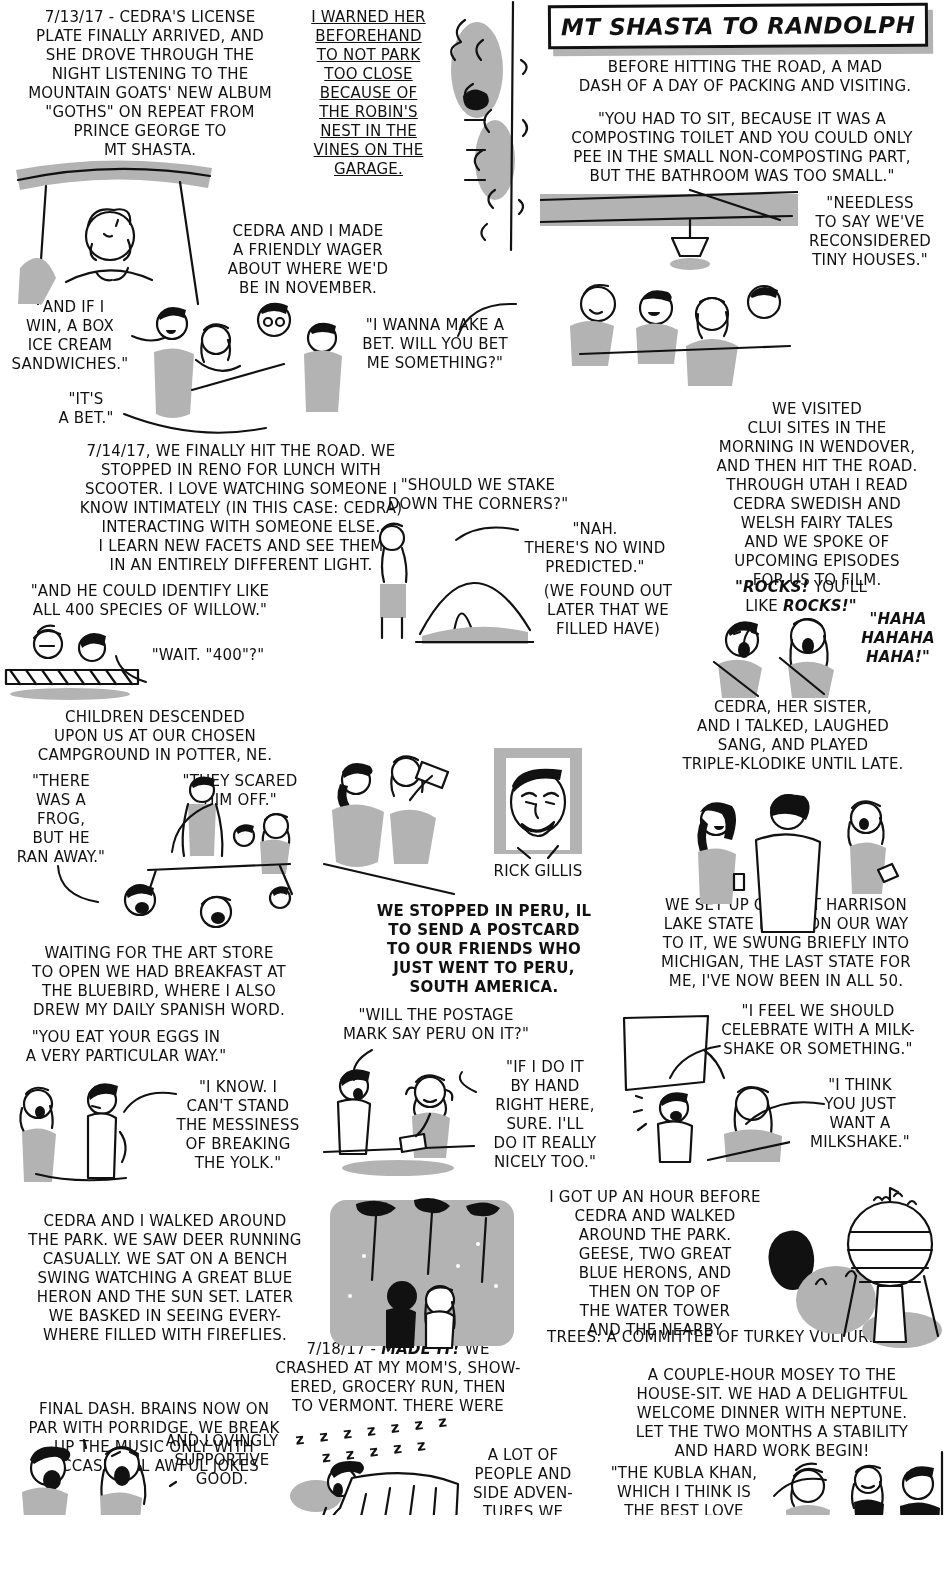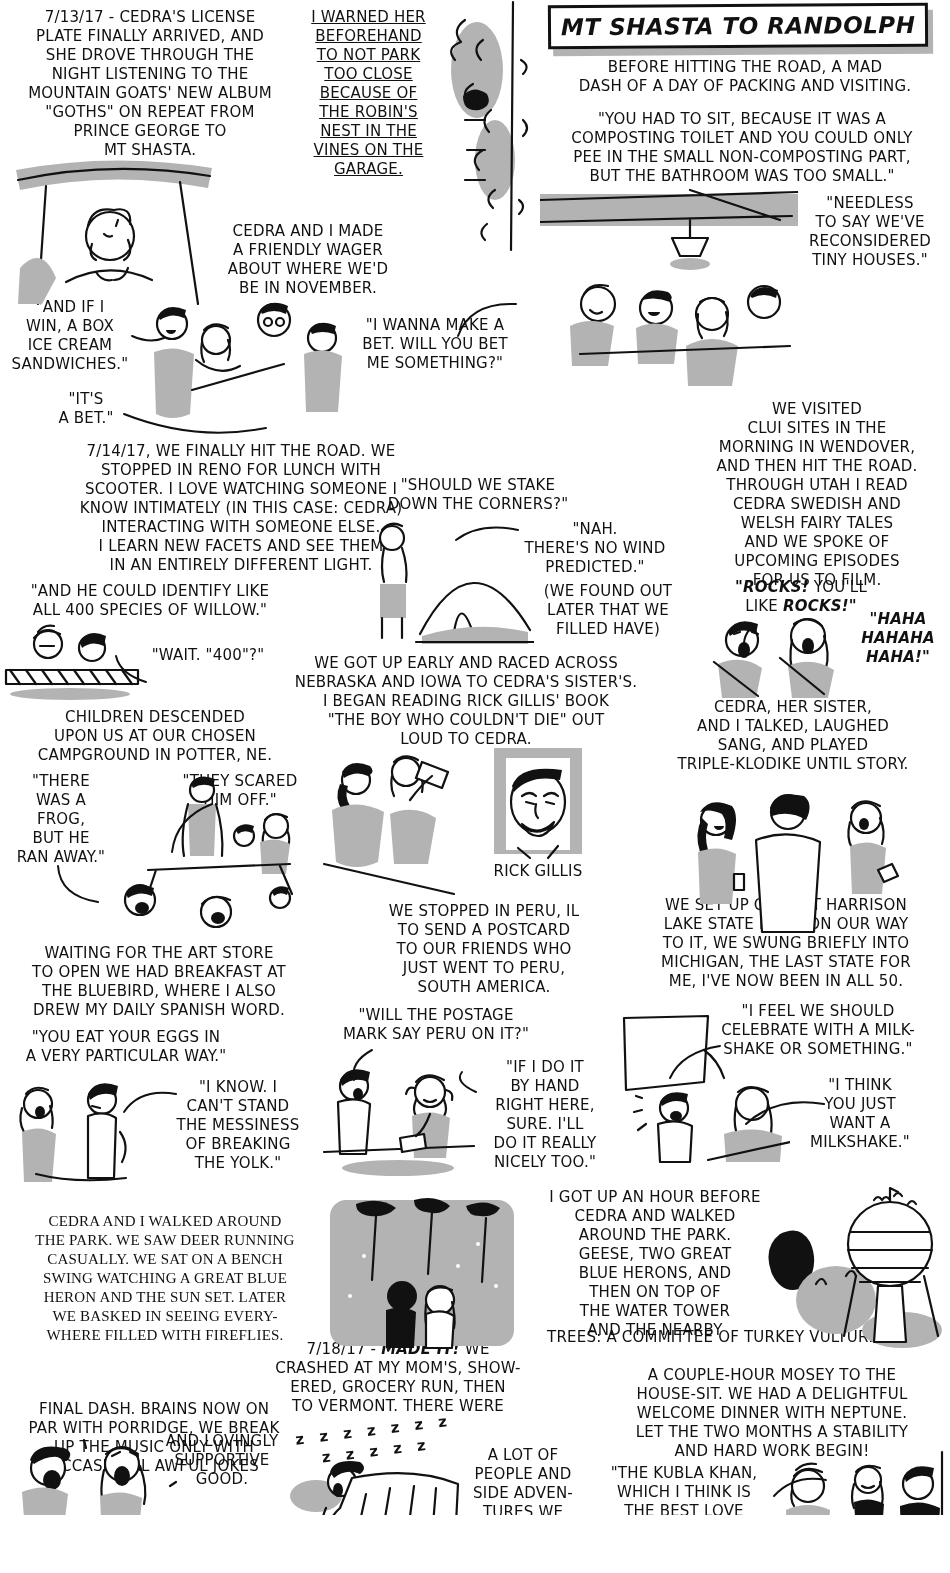--- a/index.html
+++ b/index.html
@@ -106,42 +106,37 @@
 
   <div class="t" style="left:706px; top:578px; width:190px;"><span class="bi">"ROCKS!</span><span> YOU'LL
 LIKE </span><span class="bi">ROCKS!"</span></div>
   <div class="t bi" style="left:846px; top:610px; width:104px;">"HAHA
 HAHAHA
 HAHA!"</div>
 
   <div class="t" style="left:0px; top:582px; width:300px;">"AND HE COULD IDENTIFY LIKE
 ALL 400 SPECIES OF WILLOW."</div>
   <div class="t" style="left:138px; top:646px; width:140px;">"WAIT. "400"?"</div>
-  <div class="t" style="left:256px; top:654px; width:420px;">WE GOT UP EARLY AND RACED ACROSS
-NEBRASKA AND IOWA TO CEDRA'S SISTER'S.
-I BEGAN READING RICK GILLIS' BOOK
-"THE BOY WHO COULDN'T DIE" OUT
-LOUD TO CEDRA.</div>
   <div class="t" style="left:16px; top:708px; width:278px;">CHILDREN DESCENDED
 UPON US AT OUR CHOSEN
 CAMPGROUND IN POTTER, NE.</div>
   <div class="t" style="left:6px; top:772px; width:110px;">"THERE
 WAS A
 FROG,
 BUT HE
 RAN AWAY."</div>
   <div class="t" style="left:162px; top:772px; width:156px;">"THEY SCARED
 HIM OFF."</div>
   <div class="t" style="left:482px; top:862px; width:112px;">RICK GILLIS</div>
   <div class="t" style="left:640px; top:698px; width:306px;">CEDRA, HER SISTER,
 AND I TALKED, LAUGHED
 SANG, AND PLAYED
-TRIPLE-KLODIKE UNTIL STORY.</div>
-
-  <div class="t" style="left:330px; top:902px; width:308px;">WE STOPPED IN PERU, IL
+TRIPLE-KLODIKE UNTIL LATE.</div>
+
+  <div class="t" style="left:330px; top:902px; width:308px;font-weight:bold;">WE STOPPED IN PERU, IL
 TO SEND A POSTCARD
 TO OUR FRIENDS WHO
 JUST WENT TO PERU,
 SOUTH AMERICA.</div>
   <div class="t" style="left:626px; top:896px; width:320px;">WE SET UP CAMP AT HARRISON
 LAKE STATE PARK. ON OUR WAY
 TO IT, WE SWUNG BRIEFLY INTO
 MICHIGAN, THE LAST STATE FOR
 ME, I'VE NOW BEEN IN ALL 50.</div>
   <div class="t" style="left:0px; top:944px; width:318px;">WAITING FOR THE ART STORE
@@ -164,21 +159,21 @@
 DO IT REALLY
 NICELY TOO."</div>
   <div class="t" style="left:688px; top:1002px; width:260px;">"I FEEL WE SHOULD
 CELEBRATE WITH A MILK-
 SHAKE OR SOMETHING."</div>
   <div class="t" style="left:786px; top:1076px; width:148px;">"I THINK
 YOU JUST
 WANT A
 MILKSHAKE."</div>
 
-  <div class="t" style="left:0px; top:1212px; width:330px;font-family:Liberation Serif, serif;">CEDRA AND I WALKED AROUND
+  <div class="t" style="left:0px; top:1212px; width:330px;">CEDRA AND I WALKED AROUND
 THE PARK. WE SAW DEER RUNNING
 CASUALLY. WE SAT ON A BENCH
 SWING WATCHING A GREAT BLUE
 HERON AND THE SUN SET. LATER
 WE BASKED IN SEEING EVERY-
 WHERE FILLED WITH FIREFLIES.</div>
   <div class="t" style="left:510px; top:1188px; width:290px;">I GOT UP AN HOUR BEFORE
 CEDRA AND WALKED
 AROUND THE PARK.
 GEESE, TWO GREAT

